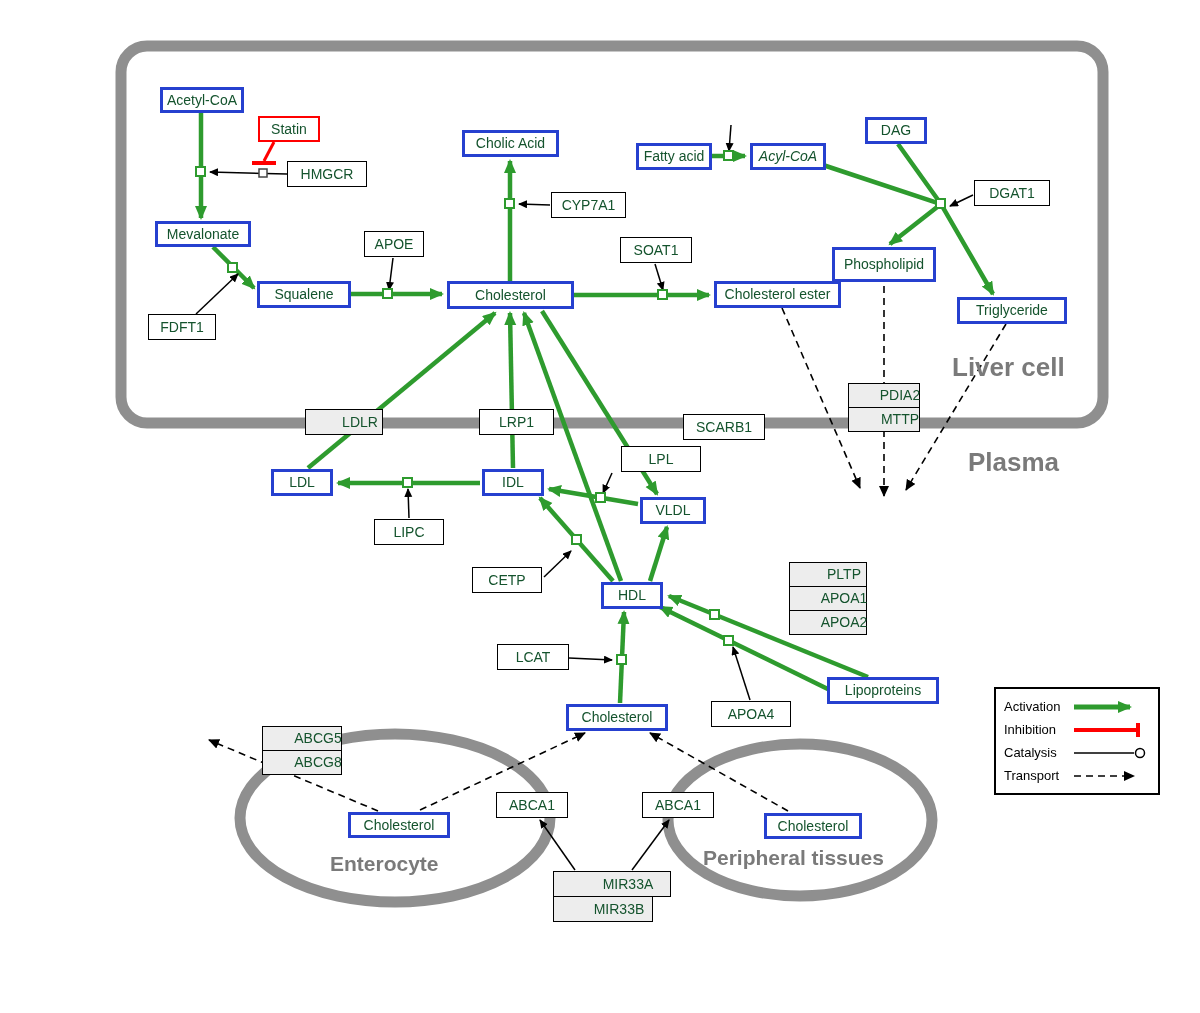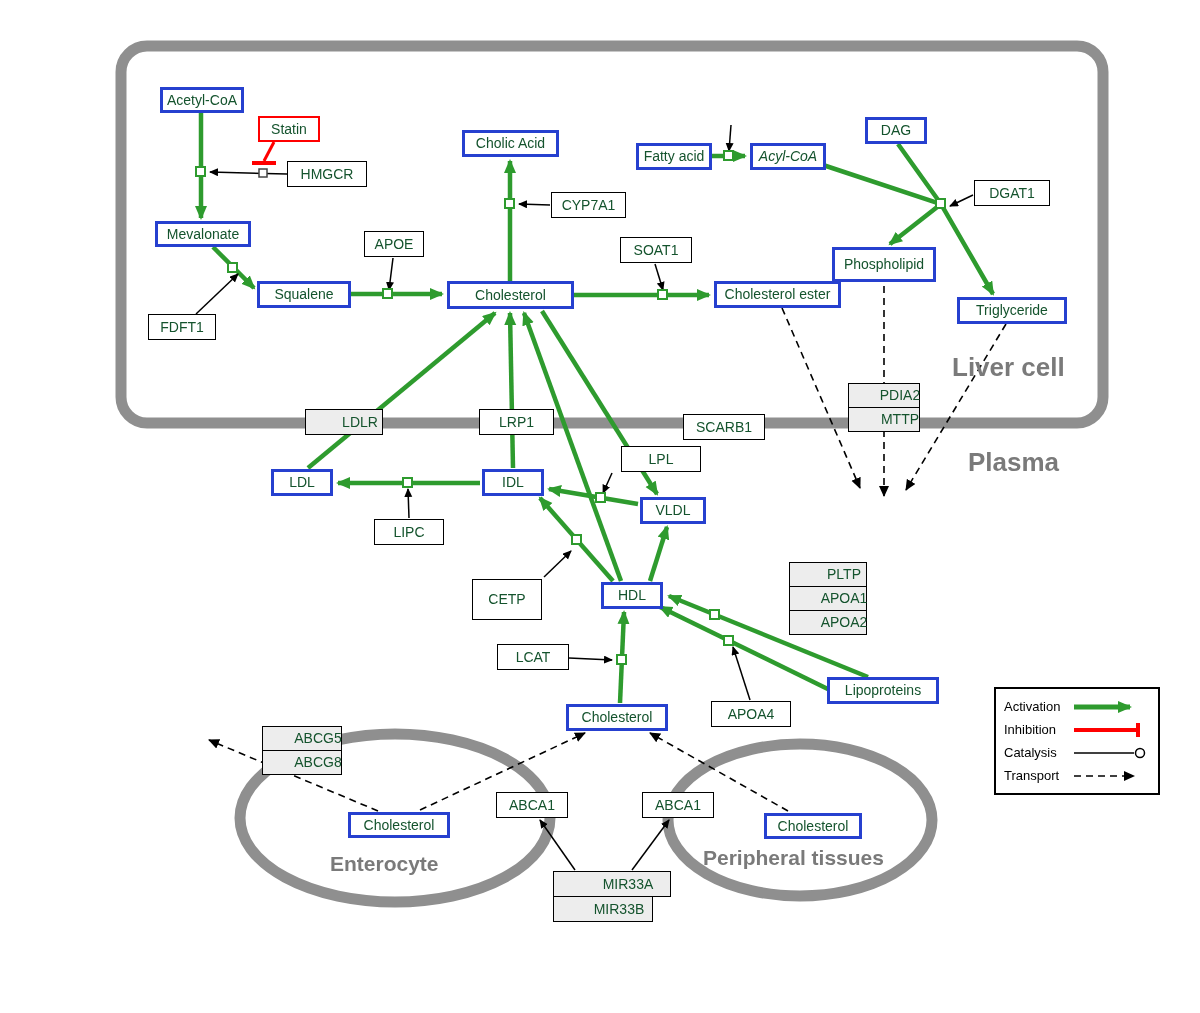--- a/index.html
+++ b/index.html
@@ -157,21 +157,21 @@
   <div class="node" style="left:551px;top:192px;width:75px;height:26px;">CYP7A1</div>
   <div class="node" style="left:620px;top:237px;width:72px;height:26px;">SOAT1</div>
   <div class="node" style="left:974px;top:180px;width:76px;height:26px;">DGAT1</div>
   <div class="node gray" style="left:848px;top:383px;width:72px;height:25px;">PDIA2</div>
   <div class="node gray" style="left:848px;top:407px;width:72px;height:25px;">MTTP</div>
   <div class="node gray" style="left:305px;top:409px;width:78px;height:26px;">LDLR</div>
   <div class="node" style="left:479px;top:409px;width:75px;height:26px;">LRP1</div>
   <div class="node" style="left:683px;top:414px;width:82px;height:26px;">SCARB1</div>
   <div class="node" style="left:585px;top:446px;width:80px;height:26px;margin-left:36px;">LPL</div>
   <div class="node" style="left:374px;top:519px;width:70px;height:26px;">LIPC</div>
-  <div class="node" style="left:472px;top:567px;width:70px;height:41px;margin-top:12px;">CETP</div>
+  <div class="node" style="left:472px;top:567px;width:70px;height:26px;">CETP</div>
   <div class="node gray" style="left:789px;top:562px;width:78px;height:25px;">PLTP</div>
   <div class="node gray" style="left:789px;top:586px;width:78px;height:25px;">APOA1</div>
   <div class="node gray" style="left:789px;top:610px;width:78px;height:25px;">APOA2</div>
   <div class="node" style="left:497px;top:644px;width:72px;height:26px;">LCAT</div>
   <div class="node" style="left:711px;top:701px;width:80px;height:26px;">APOA4</div>
   <div class="node gray" style="left:262px;top:726px;width:80px;height:25px;">ABCG5</div>
   <div class="node gray" style="left:262px;top:750px;width:80px;height:25px;">ABCG8</div>
   <div class="node" style="left:496px;top:792px;width:72px;height:26px;">ABCA1</div>
   <div class="node" style="left:642px;top:792px;width:72px;height:26px;">ABCA1</div>
   <div class="node gray" style="left:553px;top:871px;width:118px;height:26px;">MIR33A</div>

